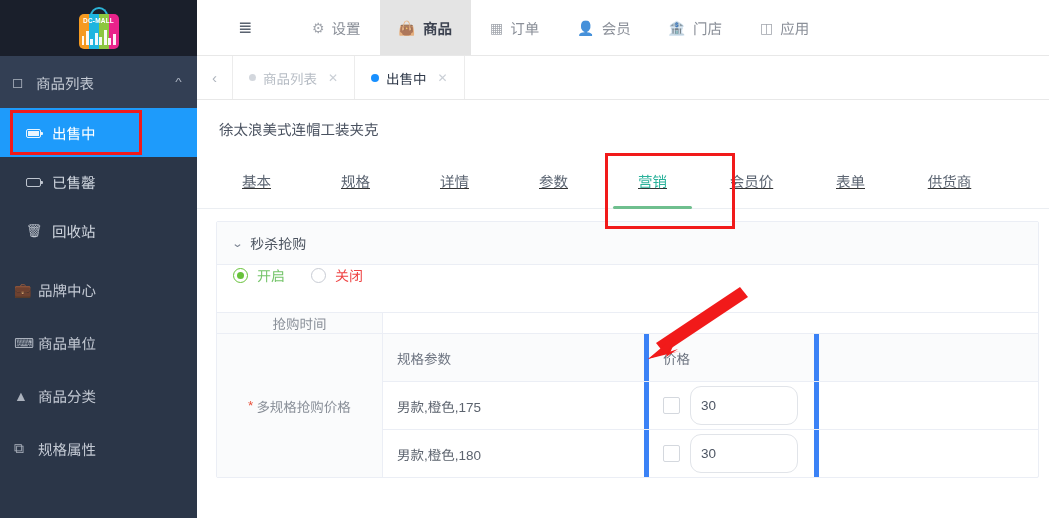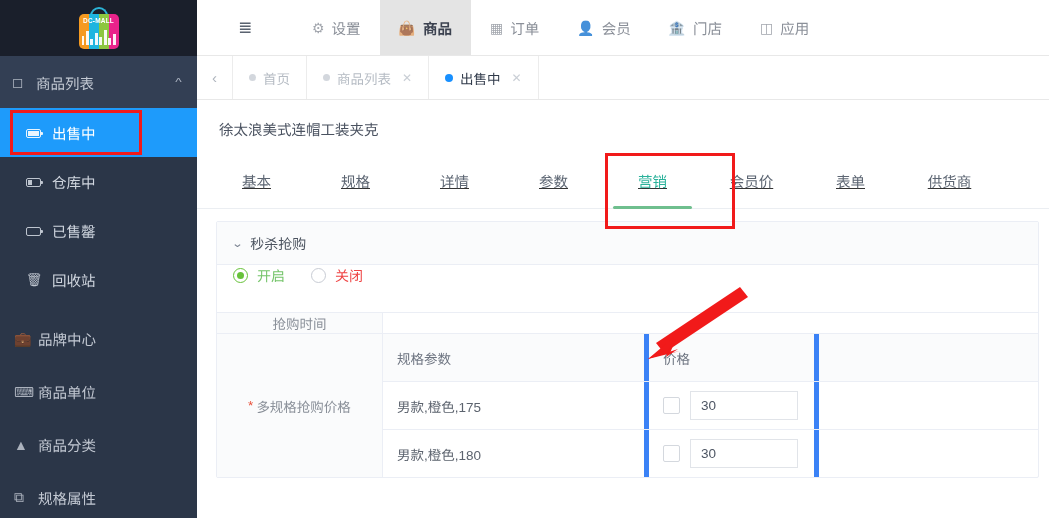--- a/index.html
+++ b/index.html
@@ -251,22 +251,22 @@
   .st-cell.c2 { width: 170px; flex: 0 0 170px; }
   .st-cell.c3 { flex: 1 1 auto; border-right: none; }
   .st-head .st-cell { color: #6d7480; }
 
   .chk {
     width: 17px; height: 17px; border: 1px solid #d4d8de; border-radius: 2px;
     background: #fff; display: inline-block; flex: 0 0 17px; cursor: pointer;
   }
   .txtinput {
     margin-left: 10px;
-    width: 108px; height: 29px;
-    border: 1px solid #e1e4e9; border-radius: 0;
+    width: 108px; height: 39px;
+    border: 1px solid #e1e4e9; border-radius: 11px;
     background: #fff;
     display: flex; align-items: center; padding-left: 10px;
     color: #4d5563; font-size: 13.5px;
   }
 
   
   .anno { position: absolute; pointer-events: none; z-index: 60; }
   .anno-rect { border: 3px solid #f11a1a; }
   .anno-arrow { }
 </style>
@@ -304,24 +304,20 @@
       <span class="g-ico">◻</span>
       <span class="g-label">商品列表</span>
       <span class="chev">^</span>
     </div>
 
     <div class="nav-item active sub">
       <span class="n-ico"><span class="bat full"></span></span>
       <span>出售中</span>
     </div>
     <div class="nav-item sub">
-      <span class="n-ico"><span class="bat half"></span></span>
-      <span>仓库中</span>
-    </div>
-    <div class="nav-item sub">
       <span class="n-ico"><span class="bat"></span></span>
       <span>已售罄</span>
     </div>
     <div class="nav-item sub">
       <span class="n-ico">🗑</span>
       <span>回收站</span>
     </div>
 
     <div class="nav-divider"></div>
 
@@ -371,24 +367,20 @@
         </div>
         <div class="topnav-item">
           <span class="t-ico">◫</span>
           <span>应用</span>
         </div>
       </div>
     </div>
 
     <div class="tabbar">
       <div class="tab-back">‹</div>
-      <div class="tabitem">
-        <span class="dot"></span>
-        <span>首页</span>
-      </div>
       <div class="tabitem">
         <span class="dot"></span>
         <span>商品列表</span>
         <span class="x">✕</span>
       </div>
       <div class="tabitem active">
         <span class="dot"></span>
         <span>出售中</span>
         <span class="x">✕</span>
       </div>

